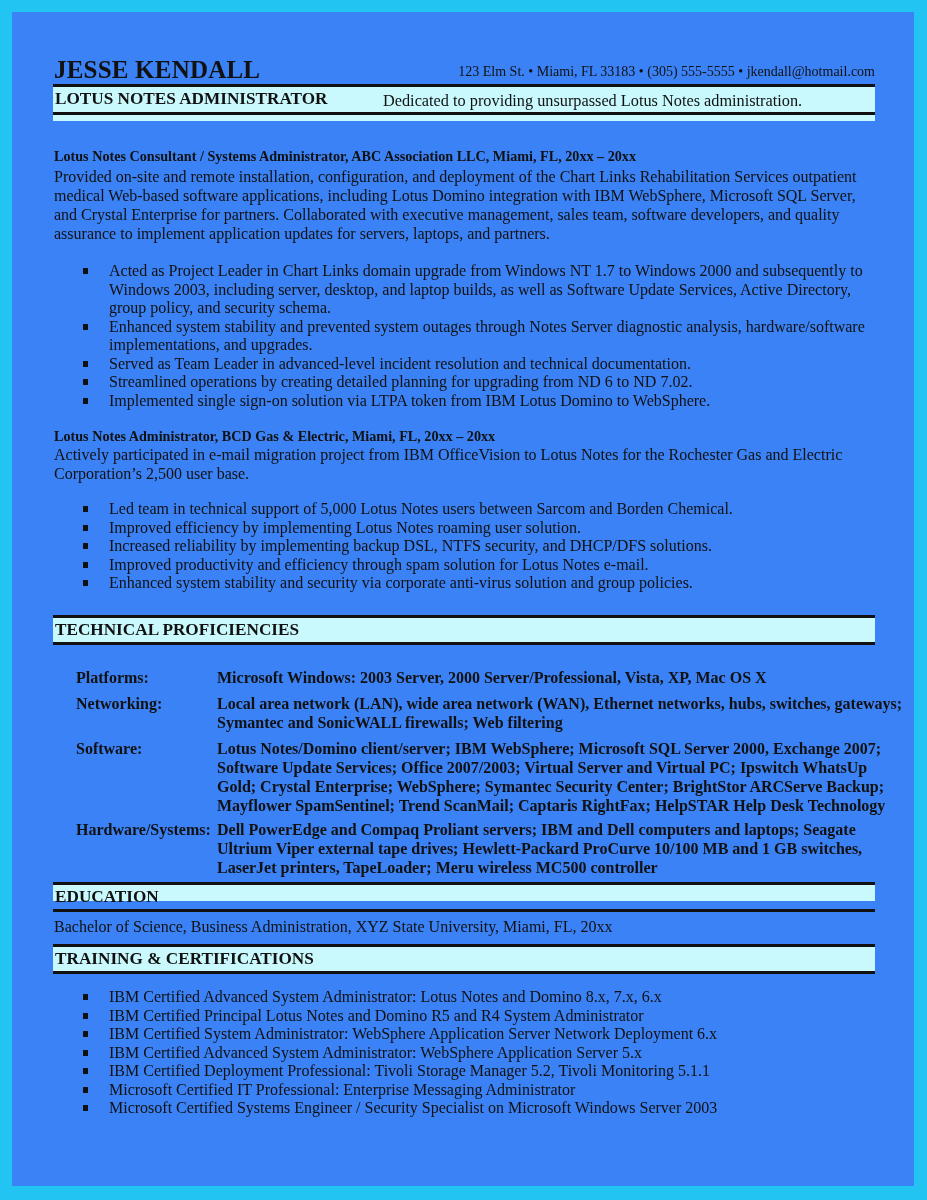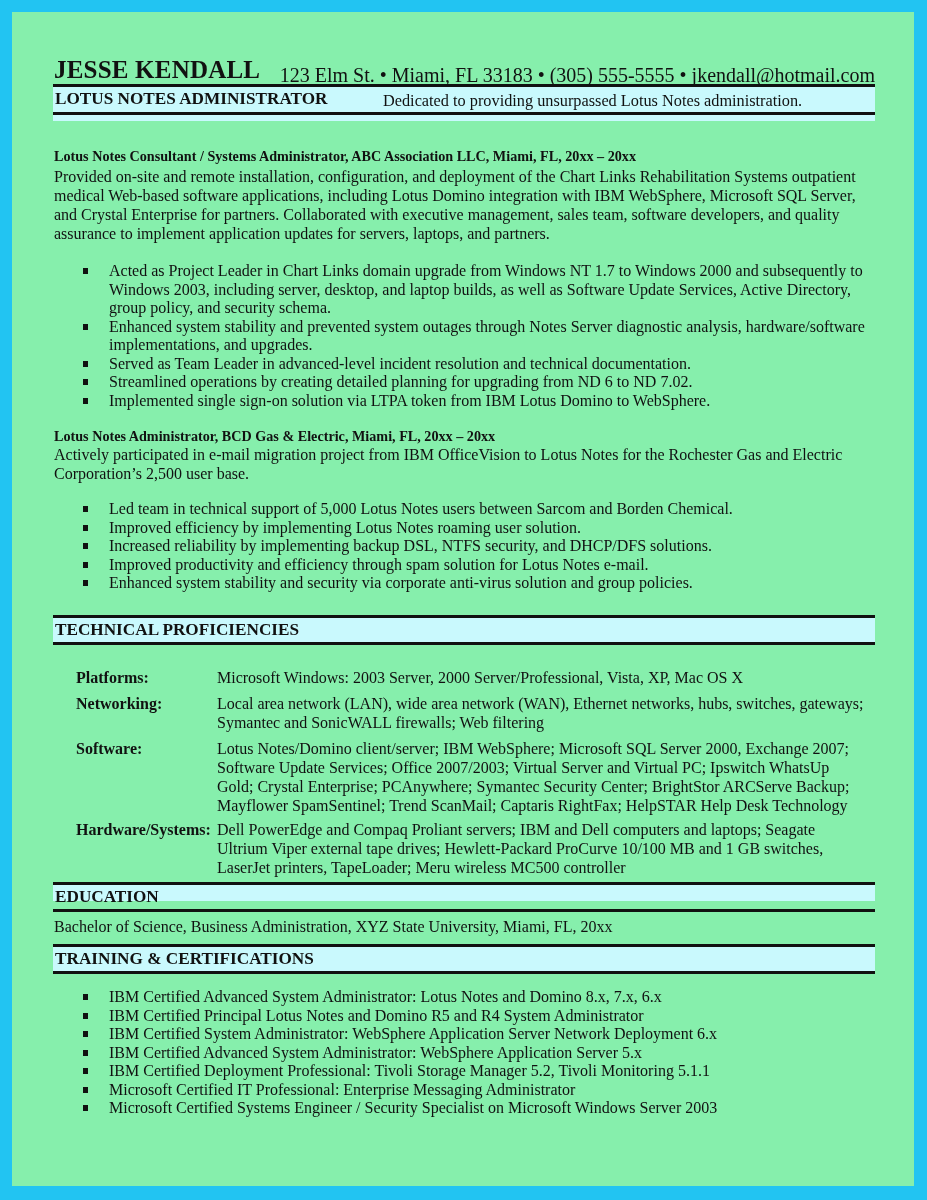--- a/index.html
+++ b/index.html
@@ -5,35 +5,35 @@
   html, body { margin: 0; padding: 0; }
   body {
     width: 927px; height: 1200px; overflow: hidden;
     background: #22c4f2;
     font-family: "Liberation Serif", "DejaVu Serif", serif;
     color: #111;
   }
   .page {
     position: absolute; left: 12px; top: 12px;
     width: 902px; height: 1174px;
-    background: #86efac;
+    background: #3b82f6;
   }
   .content {
     position: absolute; left: 41px; top: 0; width: 822px;
   }
   .name-row {
     position: absolute; top: 44px; left: 0; width: 822px; height: 30px;
   }
   .name {
     position: absolute; left: 1px; top: 0;
     font-weight: bold; font-size: 25px; letter-spacing: 0.2px;
   }
   .contact {
     position: absolute; right: 0; top: 8px;
-    font-size: 20px;
+    font-size: 14px;
   }
   .rule { position: absolute; left: 0; width: 822px; height: 3px; background: #111; }
   .band {
     position: absolute; left: 0; width: 822px;
     background: #c9f9fd;
   }
   .band-title {
     position: absolute; left: 2px; font-weight: bold; font-size: 17.2px;
   }
   .tagline { position: absolute; left: 330px; font-size: 16.3px; }
@@ -52,21 +52,21 @@
     position: absolute; left: 0; margin: 0; padding: 0; list-style: none;
     font-size: 16px; line-height: 18.5px;
   }
   ul.bullets li { position: relative; padding-left: 56px; white-space: nowrap; }
   ul.bullets li::before {
     content: ""; position: absolute; left: 30px; top: 6px;
     width: 5px; height: 6px; background: #111;
   }
   .skill-row { position: absolute; left: 6px; font-size: 16px; line-height: 19px; }
   .skill-label { position: absolute; left: 17px; top: 0; font-weight: bold; white-space: nowrap; }
-  .skill-value { position: absolute; left: 158px; top: 0; white-space: nowrap; }
+  .skill-value { position: absolute; left: 158px; top: 0; white-space: nowrap; font-weight: bold; }
   .skill-value span { display: block; }
   .edu { position: absolute; left: 1px; font-size: 16px; white-space: nowrap; }
 </style>
 </head>
 <body>
 
 <div class="page">
  <div class="content">
 
   <div class="name-row">
@@ -75,21 +75,21 @@
   </div>
   <div class="rule" style="top:72px"></div>
   <div class="band" style="top:75px;height:34px">
     <div class="band-title" style="top:2px">LOTUS NOTES ADMINISTRATOR</div>
     <div class="tagline" style="top:4px">Dedicated to providing unsurpassed Lotus Notes administration.</div>
   </div>
   <div class="rule" style="top:100px"></div>
 
   <div class="job-title" style="top:135px">Lotus Notes Consultant / Systems Administrator, ABC Association LLC, Miami, FL, 20xx – 20xx</div>
   <div class="para" style="top:155px">
-    <span class="line">Provided on-site and remote installation, configuration, and deployment of the Chart Links Rehabilitation Systems outpatient</span>
+    <span class="line">Provided on-site and remote installation, configuration, and deployment of the Chart Links Rehabilitation Services outpatient</span>
     <span class="line">medical Web-based software applications, including Lotus Domino integration with IBM WebSphere, Microsoft SQL Server,</span>
     <span class="line">and Crystal Enterprise for partners. Collaborated with executive management, sales team, software developers, and quality</span>
     <span class="line">assurance to implement application updates for servers, laptops, and partners.</span>
   </div>
   <ul class="bullets" style="top:250px">
     <li>
       <span>Acted as Project Leader in Chart Links domain upgrade from Windows NT 1.7 to Windows 2000 and subsequently to</span><br>
       <span>Windows 2003, including server, desktop, and laptop builds, as well as Software Update Services, Active Directory,</span><br>
       <span>group policy, and security schema.</span>
     </li>
@@ -132,21 +132,21 @@
     <div class="skill-value">
       <span>Local area network (LAN), wide area network (WAN), Ethernet networks, hubs, switches, gateways;</span>
       <span>Symantec and SonicWALL firewalls; Web filtering</span>
     </div>
   </div>
   <div class="skill-row" style="top:727px">
     <span class="skill-label">Software:</span>
     <div class="skill-value">
       <span>Lotus Notes/Domino client/server; IBM WebSphere; Microsoft SQL Server 2000, Exchange 2007;</span>
       <span>Software Update Services; Office 2007/2003; Virtual Server and Virtual PC; Ipswitch WhatsUp</span>
-      <span>Gold; Crystal Enterprise; PCAnywhere; Symantec Security Center; BrightStor ARCServe Backup;</span>
+      <span>Gold; Crystal Enterprise; WebSphere; Symantec Security Center; BrightStor ARCServe Backup;</span>
       <span>Mayflower SpamSentinel; Trend ScanMail; Captaris RightFax; HelpSTAR Help Desk Technology</span>
     </div>
   </div>
   <div class="skill-row" style="top:808px">
     <span class="skill-label">Hardware/Systems:</span>
     <div class="skill-value">
       <span>Dell PowerEdge and Compaq Proliant servers; IBM and Dell computers and laptops; Seagate</span>
       <span>Ultrium Viper external tape drives; Hewlett-Packard ProCurve 10/100 MB and 1 GB switches,</span>
       <span>LaserJet printers, TapeLoader; Meru wireless MC500 controller</span>
     </div>

